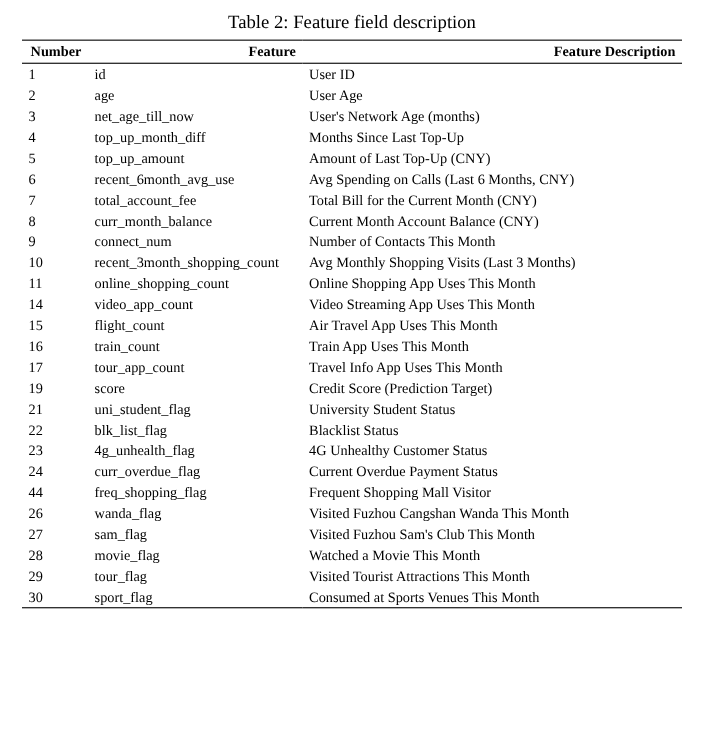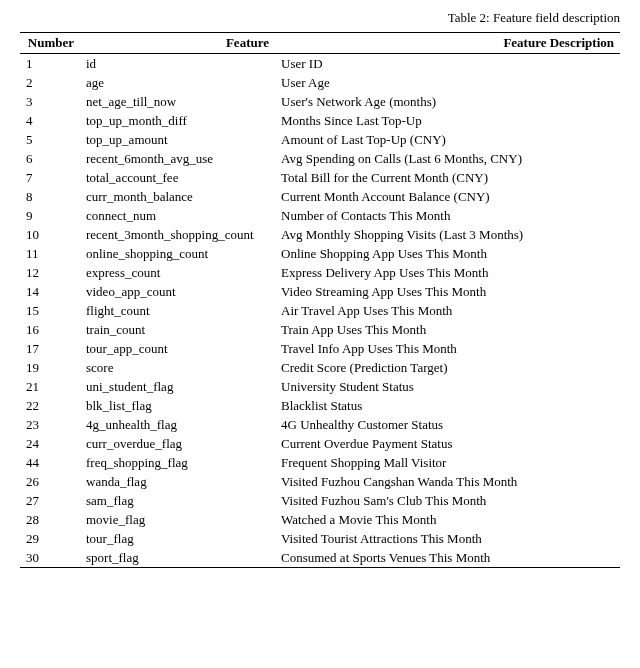--- a/index.html
+++ b/index.html
@@ -10,22 +10,22 @@
     body {
       background: #fff;
       font-family: "Times New Roman", Times, serif;
       font-size: 13px;
       color: #000;
       width: 640px;
       min-height: 668px;
       padding: 10px 20px 20px 20px;
     }
     .table-title {
-      text-align: right;
-      font-size: 13px;
+      text-align: center;
+      font-size: 17px;
       margin-bottom: 6px;
       font-family: Liberation Serif, serif;
     }
     table {
       width: 100%;
       border-collapse: collapse;
     }
     thead tr th {
       text-align: right;
       font-weight: bold;
@@ -115,25 +115,20 @@
         <td>10</td>
         <td>recent_3month_shopping_count</td>
         <td>Avg Monthly Shopping Visits (Last 3 Months)</td>
       </tr>
       <tr>
         <td>11</td>
         <td>online_shopping_count</td>
         <td>Online Shopping App Uses This Month</td>
       </tr>
       <tr>
-        <td>12</td>
-        <td>express_count</td>
-        <td>Express Delivery App Uses This Month</td>
-      </tr>
-      <tr>
         <td>14</td>
         <td>video_app_count</td>
         <td>Video Streaming App Uses This Month</td>
       </tr>
       <tr>
         <td>15</td>
         <td>flight_count</td>
         <td>Air Travel App Uses This Month</td>
       </tr>
       <tr>

